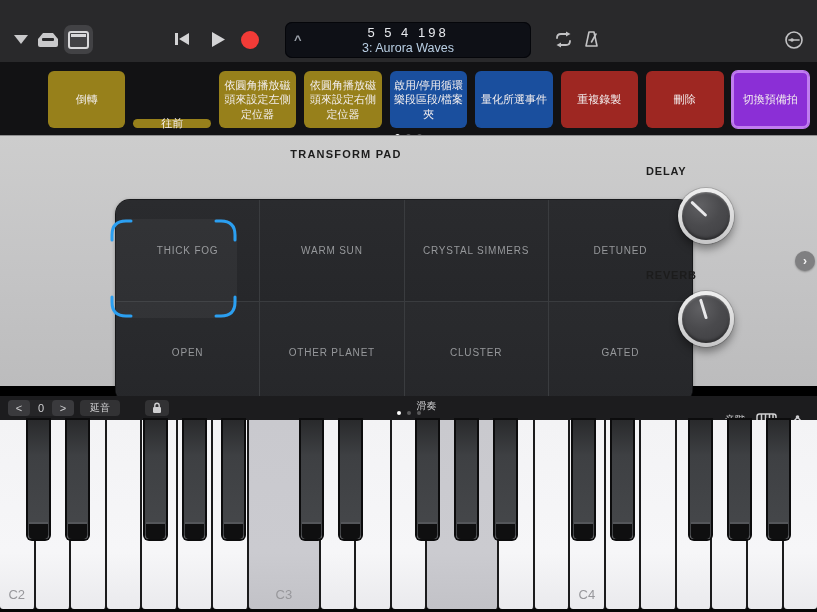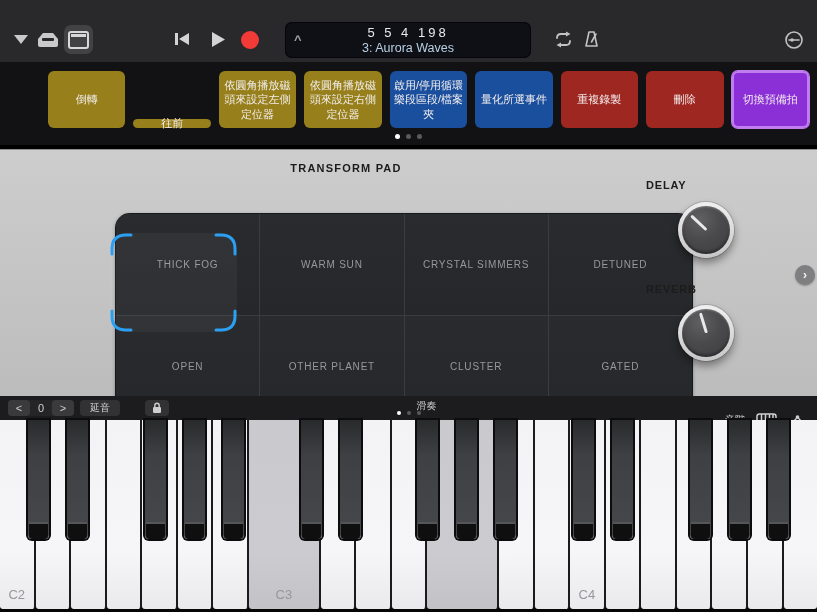--- a/index.html
+++ b/index.html
@@ -30,21 +30,21 @@
   .sc-row{position:absolute;left:8px;right:8px;top:9px;height:57px;display:flex;gap:8px;}
   .sc-btn{flex:1;border-radius:6px;display:flex;align-items:center;justify-content:center;
           text-align:center;color:#f3eeee;font-size:11px;line-height:1.3;padding:3px 2px;box-sizing:border-box;}
   .sc-btn.selected{box-shadow:0 0 0 2px #c07df0 inset, 0 0 0 1px #c07df0;}
   .dots{position:absolute;left:0;right:0;display:flex;justify-content:center;gap:6px;}
   .sc-dots{top:72px;}
   .dot{width:5px;height:5px;border-radius:50%;background:#5a5a5c;}
   .dot.active{background:#ffffff;}
 
   
-  .main{position:absolute;left:0;top:149px;width:817px;height:251px;
+  .main{position:absolute;left:0;top:135px;width:817px;height:251px;
         background:linear-gradient(180deg,#cdcdcd 0%,#c4c4c5 55%,#bcbcbd 100%);
         border-top:1px solid #8f8f90;box-sizing:border-box;}
   .tp-title{position:absolute;left:58px;top:12px;width:576px;text-align:center;
             color:#1c1c1c;font-size:11px;font-weight:bold;letter-spacing:1.2px;}
   .pad-panel{position:absolute;left:58px;top:32px;width:576px;height:203px;background:#3a3c3f;
              border-radius:14px;overflow:hidden;box-shadow:0 1px 4px rgba(0,0,0,.45),0 0 0 1px #1d1e20;
              display:grid;grid-template-columns:repeat(4,1fr);grid-template-rows:repeat(2,1fr);gap:1px;}
   .pad{background:linear-gradient(180deg,#2a2b2e 0%,#26272a 100%);display:flex;align-items:center;justify-content:center;}
   .pad span{color:#96989b;font-size:10px;letter-spacing:.8px;}
   .sel-box{position:absolute;left:52px;top:51px;width:127px;height:99px;border-radius:16px;

